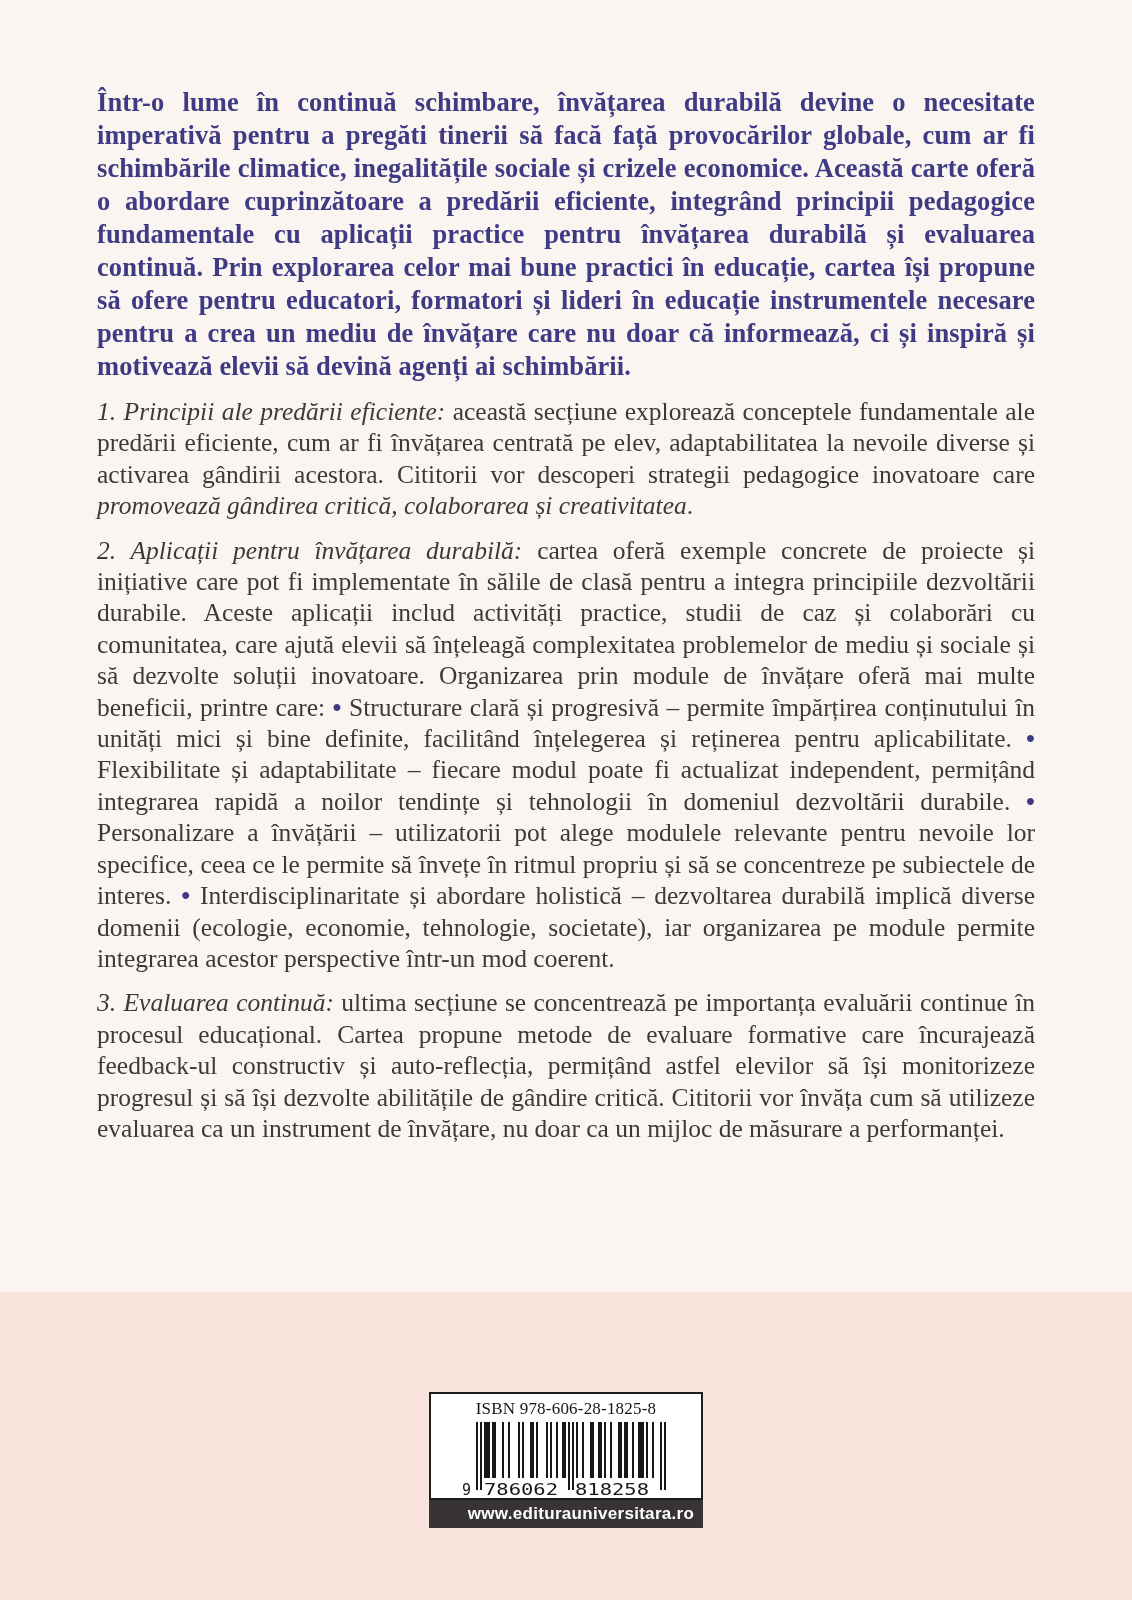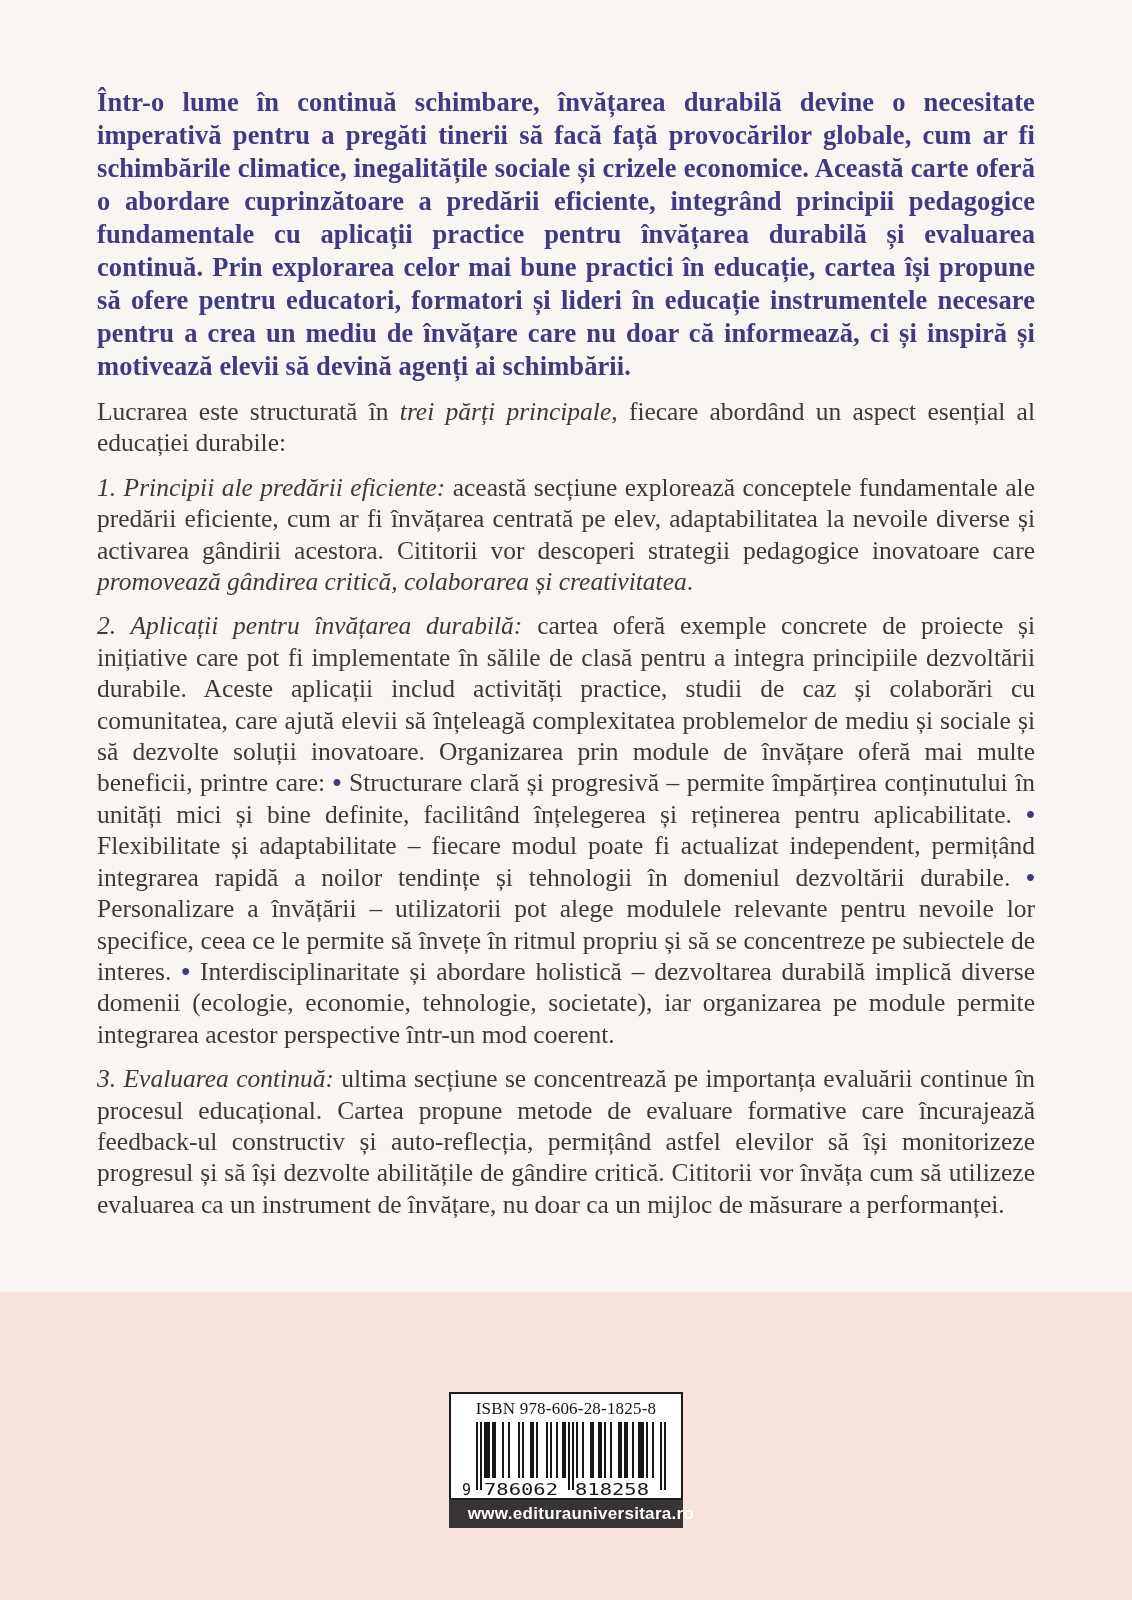--- a/index.html
+++ b/index.html
@@ -33,21 +33,21 @@
     color:var(--accent,#3e3a83);
     font-weight:bold;
   }
   .pink-band{
     position:absolute;
     left:0;top:1292px;
     width:100%;height:308px;
     background:var(--pink,#f9e3dd);
   }
   .isbn-block{
-    width:234px;
+    width:274px;
     margin:100px auto 0 auto;
   }
   .isbn-box{
     background:#ffffff;
     border:2px solid #1f1c1c;
     height:108px;
     box-sizing:border-box;
     text-align:center;
     padding-top:5px;
   }
@@ -77,21 +77,20 @@
     fill:#1a1717;
   }
 </style>
 </head>
 <body>
 
 <div class="page" style="--accent: #3e3a83; --text: #3b3a3a; --page-bg: #faf5f0; --pink: #f9e3dd; --bar: #383334;">
   <div class="content">
 
   <p class="intro"><span>Într-o lume în continuă schimbare, învățarea durabilă devine o necesitate imperativă pentru a pregăti tinerii să facă față provocărilor globale, cum ar fi schimbările climatice, inegalitățile sociale și crizele economice. Această carte oferă o abordare cuprinzătoare a predării eficiente, integrând principii pedagogice fundamentale cu aplicații practice pentru învățarea durabilă și evaluarea continuă. Prin explorarea celor mai bune practici în educație, cartea își propune să ofere pentru educatori, formatori și lideri în educație instrumentele necesare pentru a crea un mediu de învățare care nu doar că informează, ci și inspiră și motivează elevii să devină agenți ai schimbării.</span></p>
-      <p class="body"><span>Lucrarea este structurată în </span><span class="it">trei părți principale</span><span>, fiecare abordând un aspect esențial al educației durabile:</span></p>
       <p class="body"><span class="it">1.  Principii ale predării eficiente:</span><span> această secțiune explorează conceptele fundamentale ale predării eficiente, cum ar fi învățarea centrată pe elev, adaptabilitatea la nevoile diverse și activarea gândirii acestora. Cititorii vor descoperi strategii pedagogice inovatoare care </span><span class="it">promovează gândirea critică, colaborarea și creativitatea</span><span>.</span></p>
       <p class="body"><span class="it">2. Aplicații pentru învățarea durabilă:</span><span>  cartea oferă exemple concrete de proiecte și inițiative care pot fi implementate în sălile de clasă pentru a integra principiile dezvoltării durabile. Aceste aplicații includ activități practice, studii de caz și colaborări cu comunitatea, care ajută elevii să înțeleagă complexitatea problemelor de mediu și sociale și să dezvolte soluții inovatoare. Organizarea prin module de învățare oferă mai multe beneficii, printre care: </span><span class="bullet">•</span><span> Structurare clară și progresivă – permite împărțirea conținutului în unități mici și bine definite, facilitând înțelegerea și reținerea pentru aplicabilitate. </span><span class="bullet">•</span><span> Flexibilitate și adaptabilitate – fiecare modul poate fi actualizat independent, permițând integrarea rapidă a noilor tendințe și tehnologii în domeniul dezvoltării durabile. </span><span class="bullet">•</span><span> Personalizare a învățării – utilizatorii pot alege modulele relevante pentru nevoile lor specifice, ceea ce le permite să învețe în ritmul propriu și să se concentreze pe subiectele de interes. </span><span class="bullet">•</span><span> Interdisciplinaritate și abordare holistică – dezvoltarea durabilă implică diverse domenii (ecologie, economie, tehnologie, societate), iar organizarea pe module permite integrarea acestor perspective într-un mod coerent.</span></p>
       <p class="body"><span class="it">3. Evaluarea continuă:</span><span> ultima secțiune se concentrează pe importanța evaluării continue în procesul educațional. Cartea propune metode de evaluare formative care încurajează feedback-ul constructiv și auto-reflecția, permițând astfel elevilor să își monitorizeze progresul și să își dezvolte abilitățile de gândire critică. Cititorii vor învăța cum să utilizeze evaluarea ca un instrument de învățare, nu doar ca un mijloc de măsurare a performanței.</span></p>
     </div>
   <div class="pink-band">
     <div class="isbn-block">
       <div class="isbn-box">
         <div class="isbn-text">ISBN 978-606-28-1825-8</div>
         <svg class="barcode-svg" width="212" height="78" viewBox="0 0 212 78">
             <rect x="16" y="0" width="2" height="68" fill="#1a1717"></rect>

